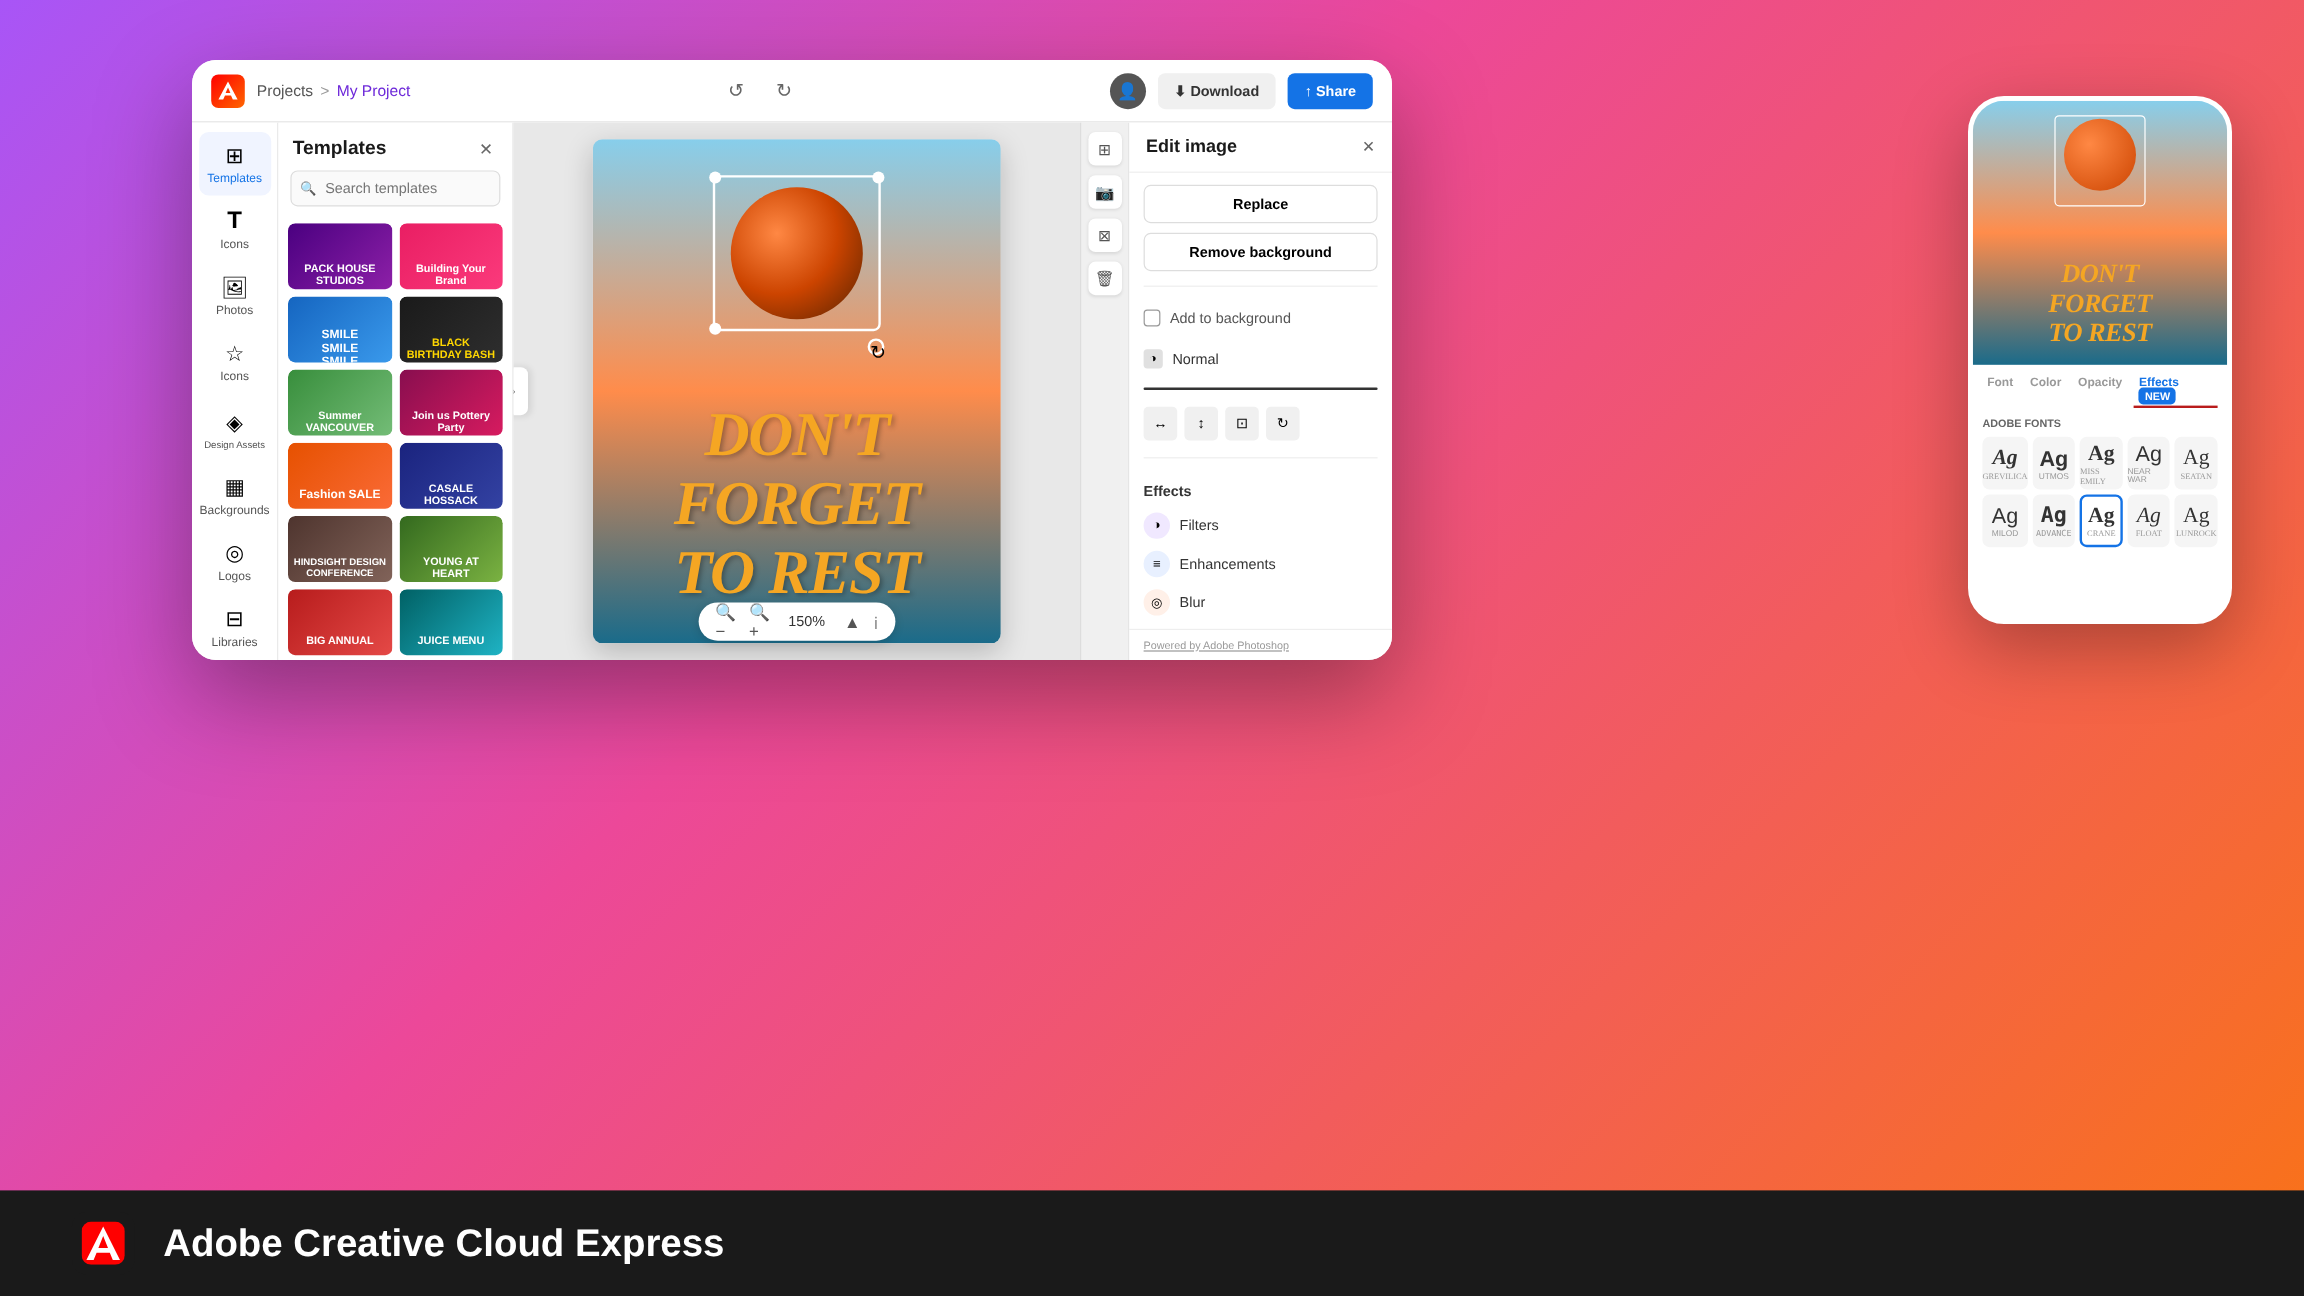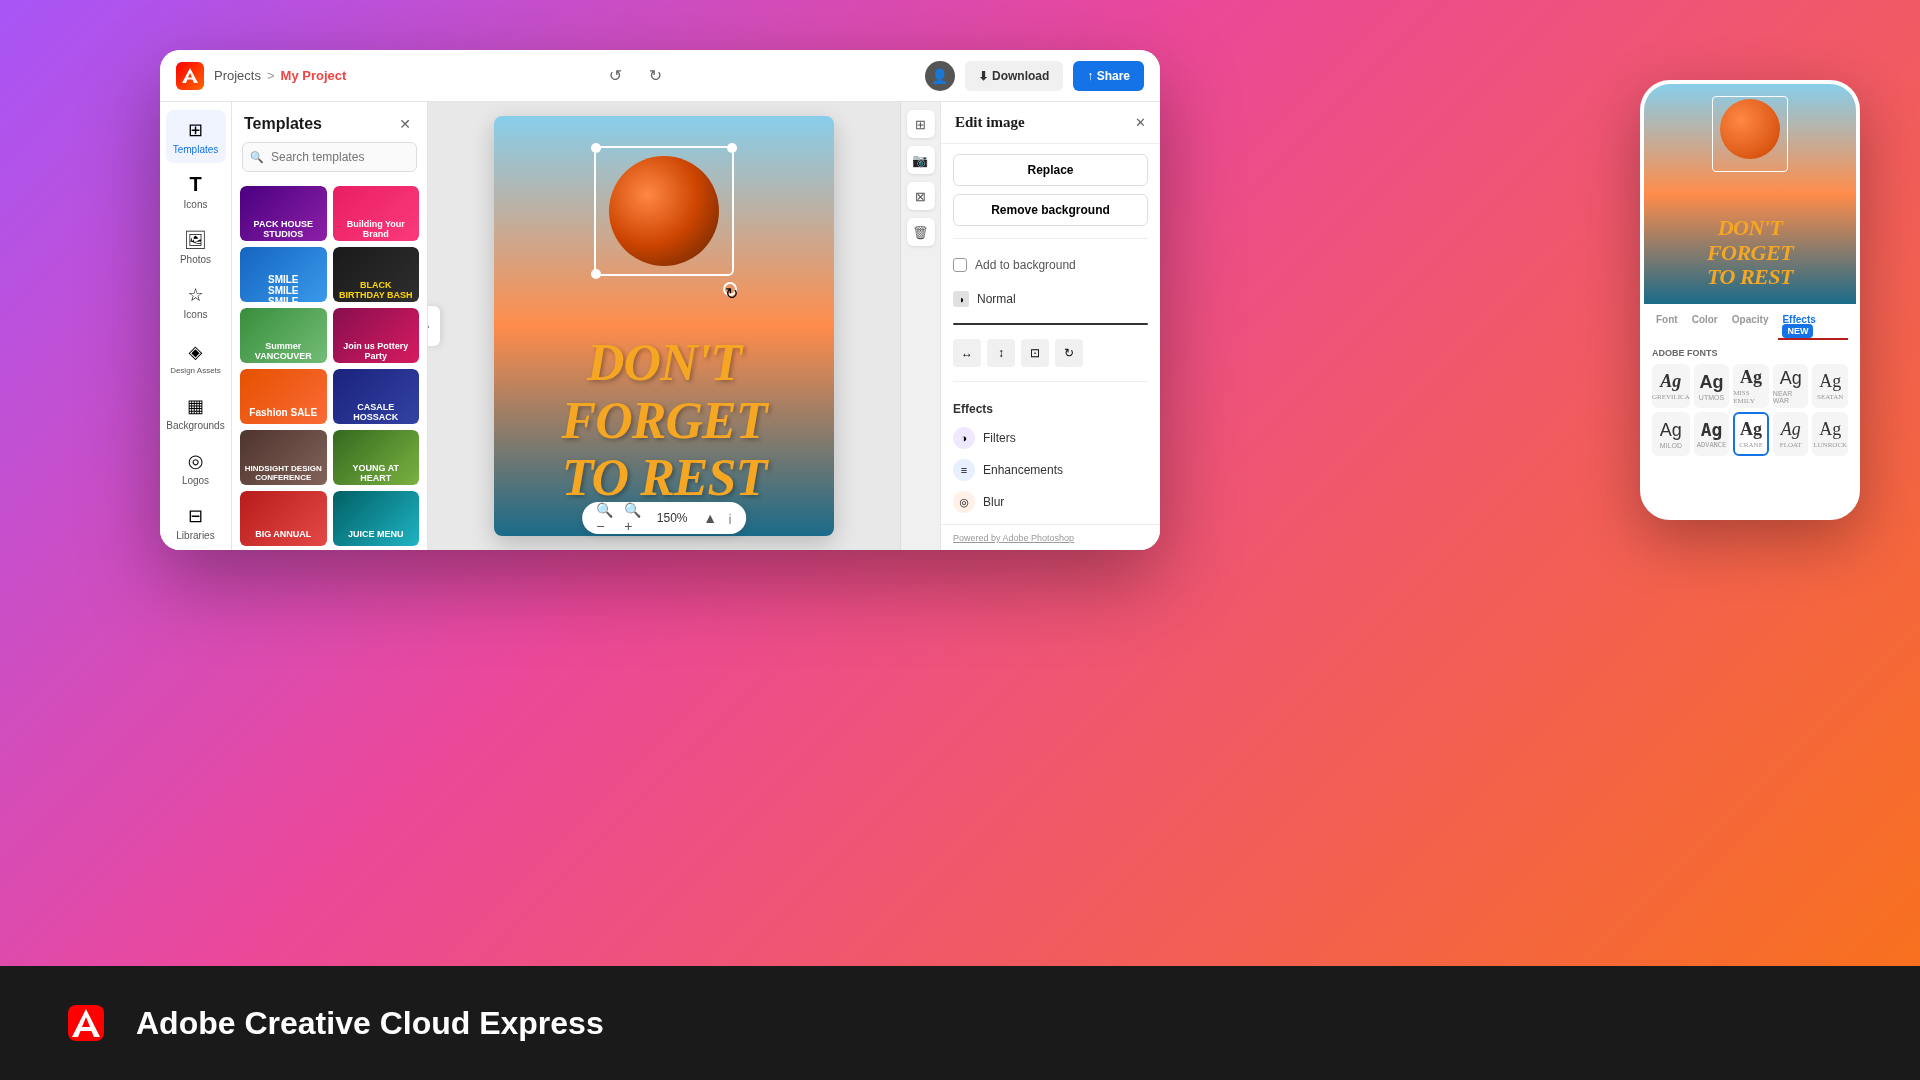--- a/index.html
+++ b/index.html
@@ -12,21 +12,21 @@
       display: flex;
       align-items: center;
       justify-content: center;
       position: relative;
     }
 
     
     .bottom-bar {
       position: absolute;
       bottom: 0; left: 0; right: 0;
-      height: 114px;
+      height: 88px;
       background: #1a1a1a;
       display: flex;
       align-items: center;
       padding: 0 60px;
       gap: 24px;
       z-index: 10;
     }
     .bottom-bar-logo {
       width: 52px; height: 52px;
       background: #1a1a1a;
@@ -74,21 +74,21 @@
       flex-shrink: 0;
     }
     .breadcrumb {
       display: flex;
       align-items: center;
       gap: 6px;
       font-size: 13px;
       color: #555;
     }
     .breadcrumb-separator { color: #999; }
-    .breadcrumb-current { color: #ef4444; font-weight: 700; }
+    .breadcrumb-current { color: #6d28d9; font-weight: 400; }
     .top-bar-center {
       flex: 1;
       display: flex;
       align-items: center;
       justify-content: center;
       gap: 12px;
     }
     .top-bar-icon-btn {
       width: 28px; height: 28px;
       display: flex; align-items: center; justify-content: center;
@@ -403,21 +403,20 @@
       flex-direction: column;
       flex-shrink: 0;
       font-size: 13px;
     }
     .edit-panel-header {
       display: flex;
       align-items: center;
       justify-content: space-between;
       padding: 12px 14px;
       border-bottom: 1px solid #eee;
-      font-family: Liberation Serif, serif;
     }
     .edit-panel-title {
       font-size: 15px;
       font-weight: 700;
       color: #1a1a1a;
     }
     .edit-panel-close {
       cursor: pointer;
       color: #666;
     }

